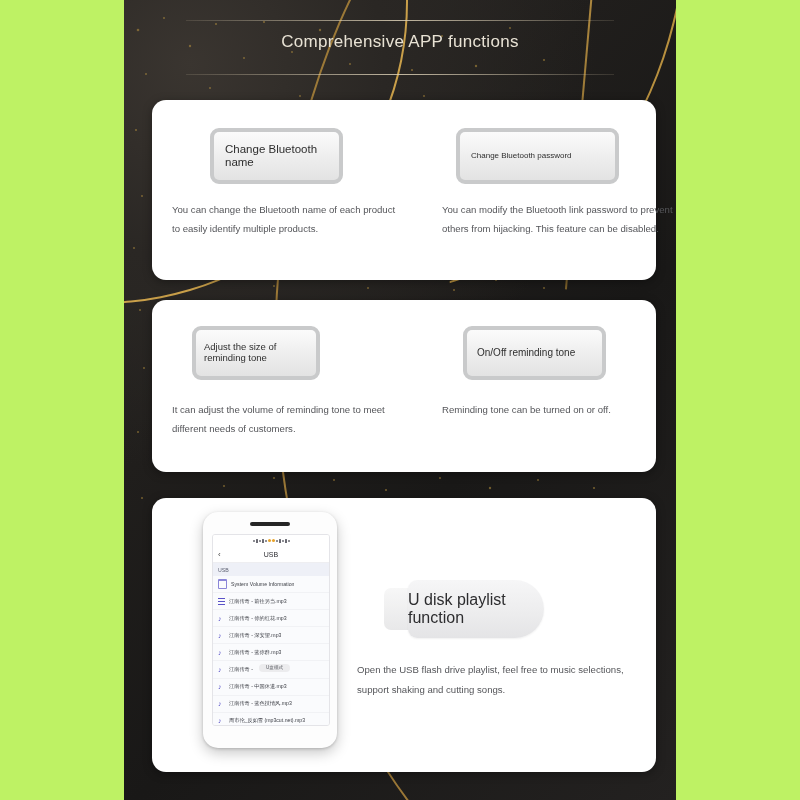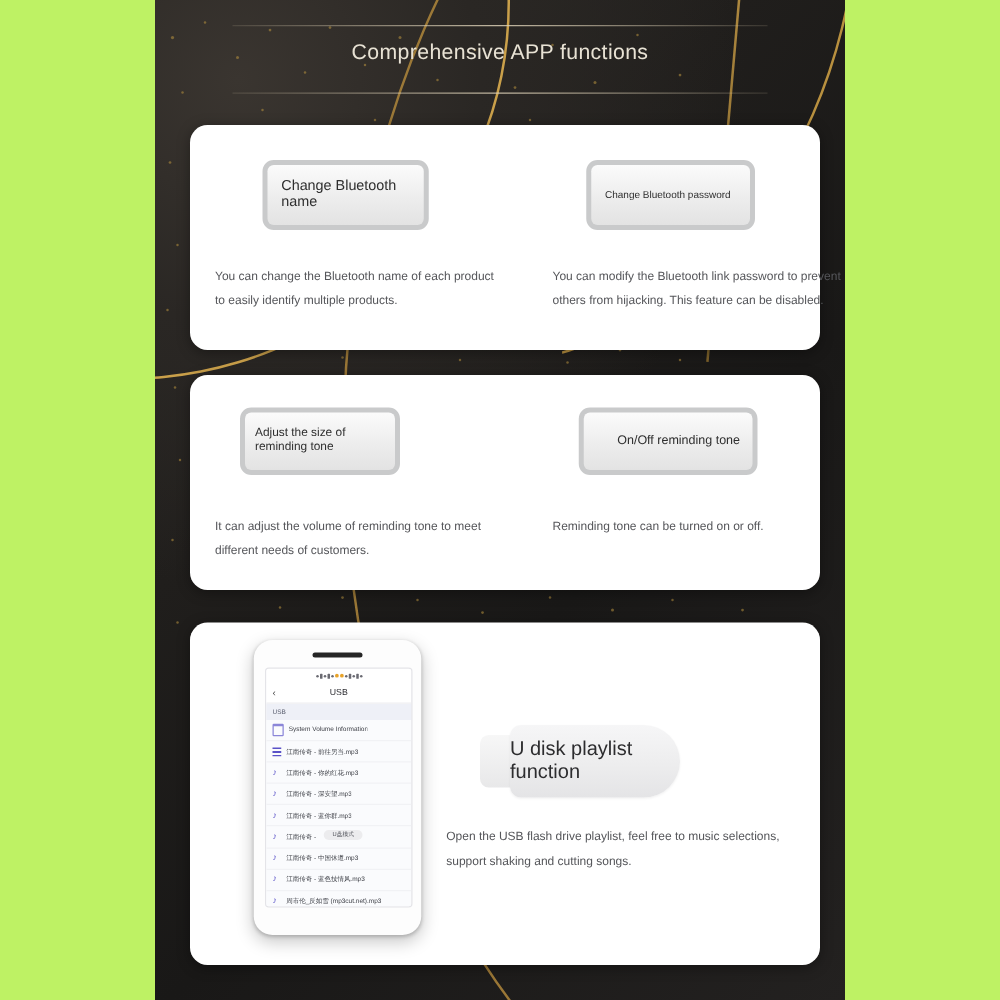--- a/index.html
+++ b/index.html
@@ -72,21 +72,21 @@
     position:absolute;border:4px solid #c9cacb;border-radius:9px;
     background:#c9cacb;box-sizing:border-box;
   }
   .btn-inner{
     position:absolute;inset:0;border-radius:5px;
     background:linear-gradient(180deg,#fbfbfb 0%,#ededed 55%,#e3e3e3 100%);
     display:flex;align-items:center;box-sizing:border-box;
   }
   .btn-label{color:#2e2e2e;line-height:1.12;}
 
-  .desc{position:absolute;color:#55565a;line-height:2.0;font-size:9.6px;margin-top:12px;}
+  .desc{position:absolute;color:#55565a;line-height:2.0;font-size:9.6px;}
 
   
   .phone{
     position:absolute;left:51px;top:14px;width:134px;height:236px;
     background:#fdfdfd;border-radius:15px;
     box-shadow:0 5px 14px rgba(0,0,0,.22),0 1px 3px rgba(0,0,0,.18);
   }
   .phone-speaker{
     position:absolute;left:50%;top:10px;transform:translateX(-50%);
     width:40px;height:4px;border-radius:3px;background:#262626;
@@ -231,41 +231,41 @@
   <div class="card" id="card1">
     <div class="col col-l">
       <div class="btn-outer" style="left:58px;top:28px;width:133px;height:56px;">
         <div class="btn-inner" style="padding:0 11px;">
           <span class="btn-label" style="font-size:11.5px;">Change Bluetooth name</span>
         </div>
       </div>
       <div class="desc" style="left:20px;top:100px;width:230px;">You can change the Bluetooth name of each product to easily identify multiple products.</div>
     </div>
     <div class="col col-r">
-      <div class="btn-outer" style="left:55px;top:28px;width:135px;height:56px;padding-left:48px;">
+      <div class="btn-outer" style="left:42px;top:28px;width:163px;height:56px;padding-left:48px;">
         <div class="btn-inner" style="padding:0 11px;">
           <span class="btn-label" style="font-size:8px;">Change Bluetooth password</span>
         </div>
       </div>
       <div class="desc" style="left:28px;top:100px;width:232px;">You can modify the Bluetooth link password to prevent others from hijacking. This feature can be disabled.</div>
     </div>
   </div>
 
   <div class="card" id="card2">
     <div class="col col-l">
       <div class="btn-outer" style="left:40px;top:26px;width:128px;height:54px;">
         <div class="btn-inner" style="padding:0 8px;">
           <span class="btn-label" style="font-size:9.5px;">Adjust the size of reminding tone</span>
         </div>
       </div>
       <div class="desc" style="left:20px;top:100px;width:232px;">It can adjust the volume of reminding tone to meet different needs of customers.</div>
     </div>
     <div class="col col-r">
       <div class="btn-outer" style="left:49px;top:26px;width:143px;height:54px;">
-        <div class="btn-inner" style="padding:0 10px;justify-content:flex-end;">
+        <div class="btn-inner" style="padding:0 10px;justify-content:flex-start;">
           <span class="btn-label" style="font-size:10px;">On/Off reminding tone</span>
         </div>
       </div>
       <div class="desc" style="left:28px;top:100px;width:236px;">Reminding tone can be turned on or off.</div>
     </div>
   </div>
 
   <div class="card" id="card3">
 
     <div class="phone">

